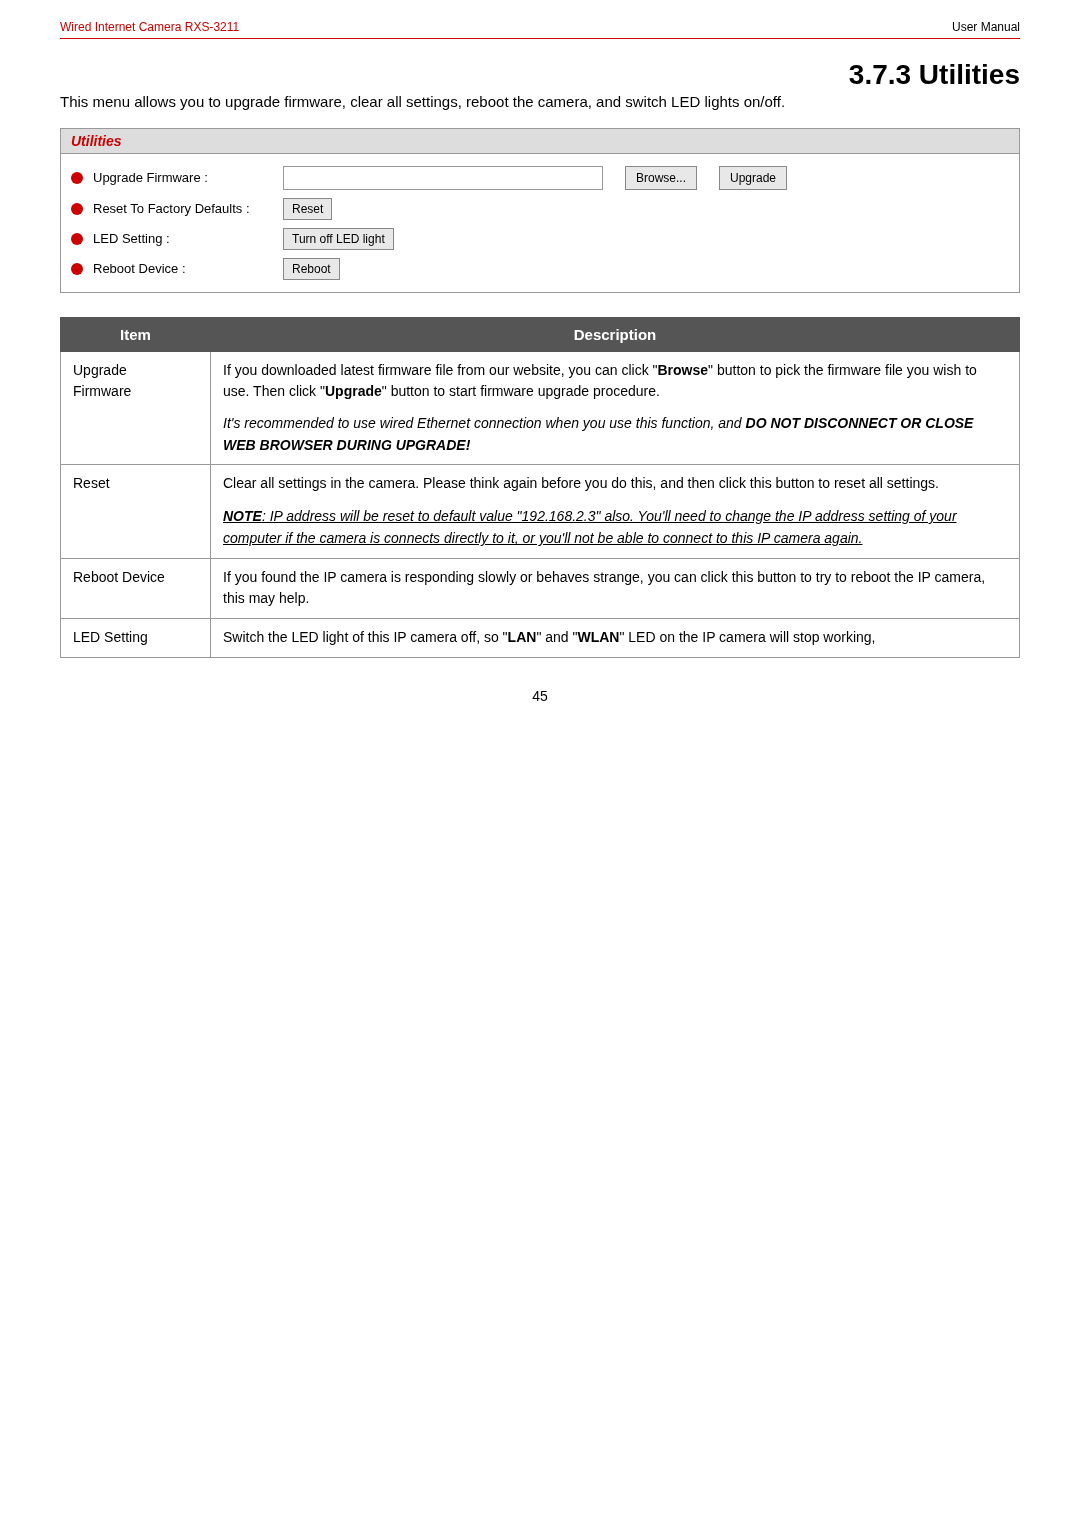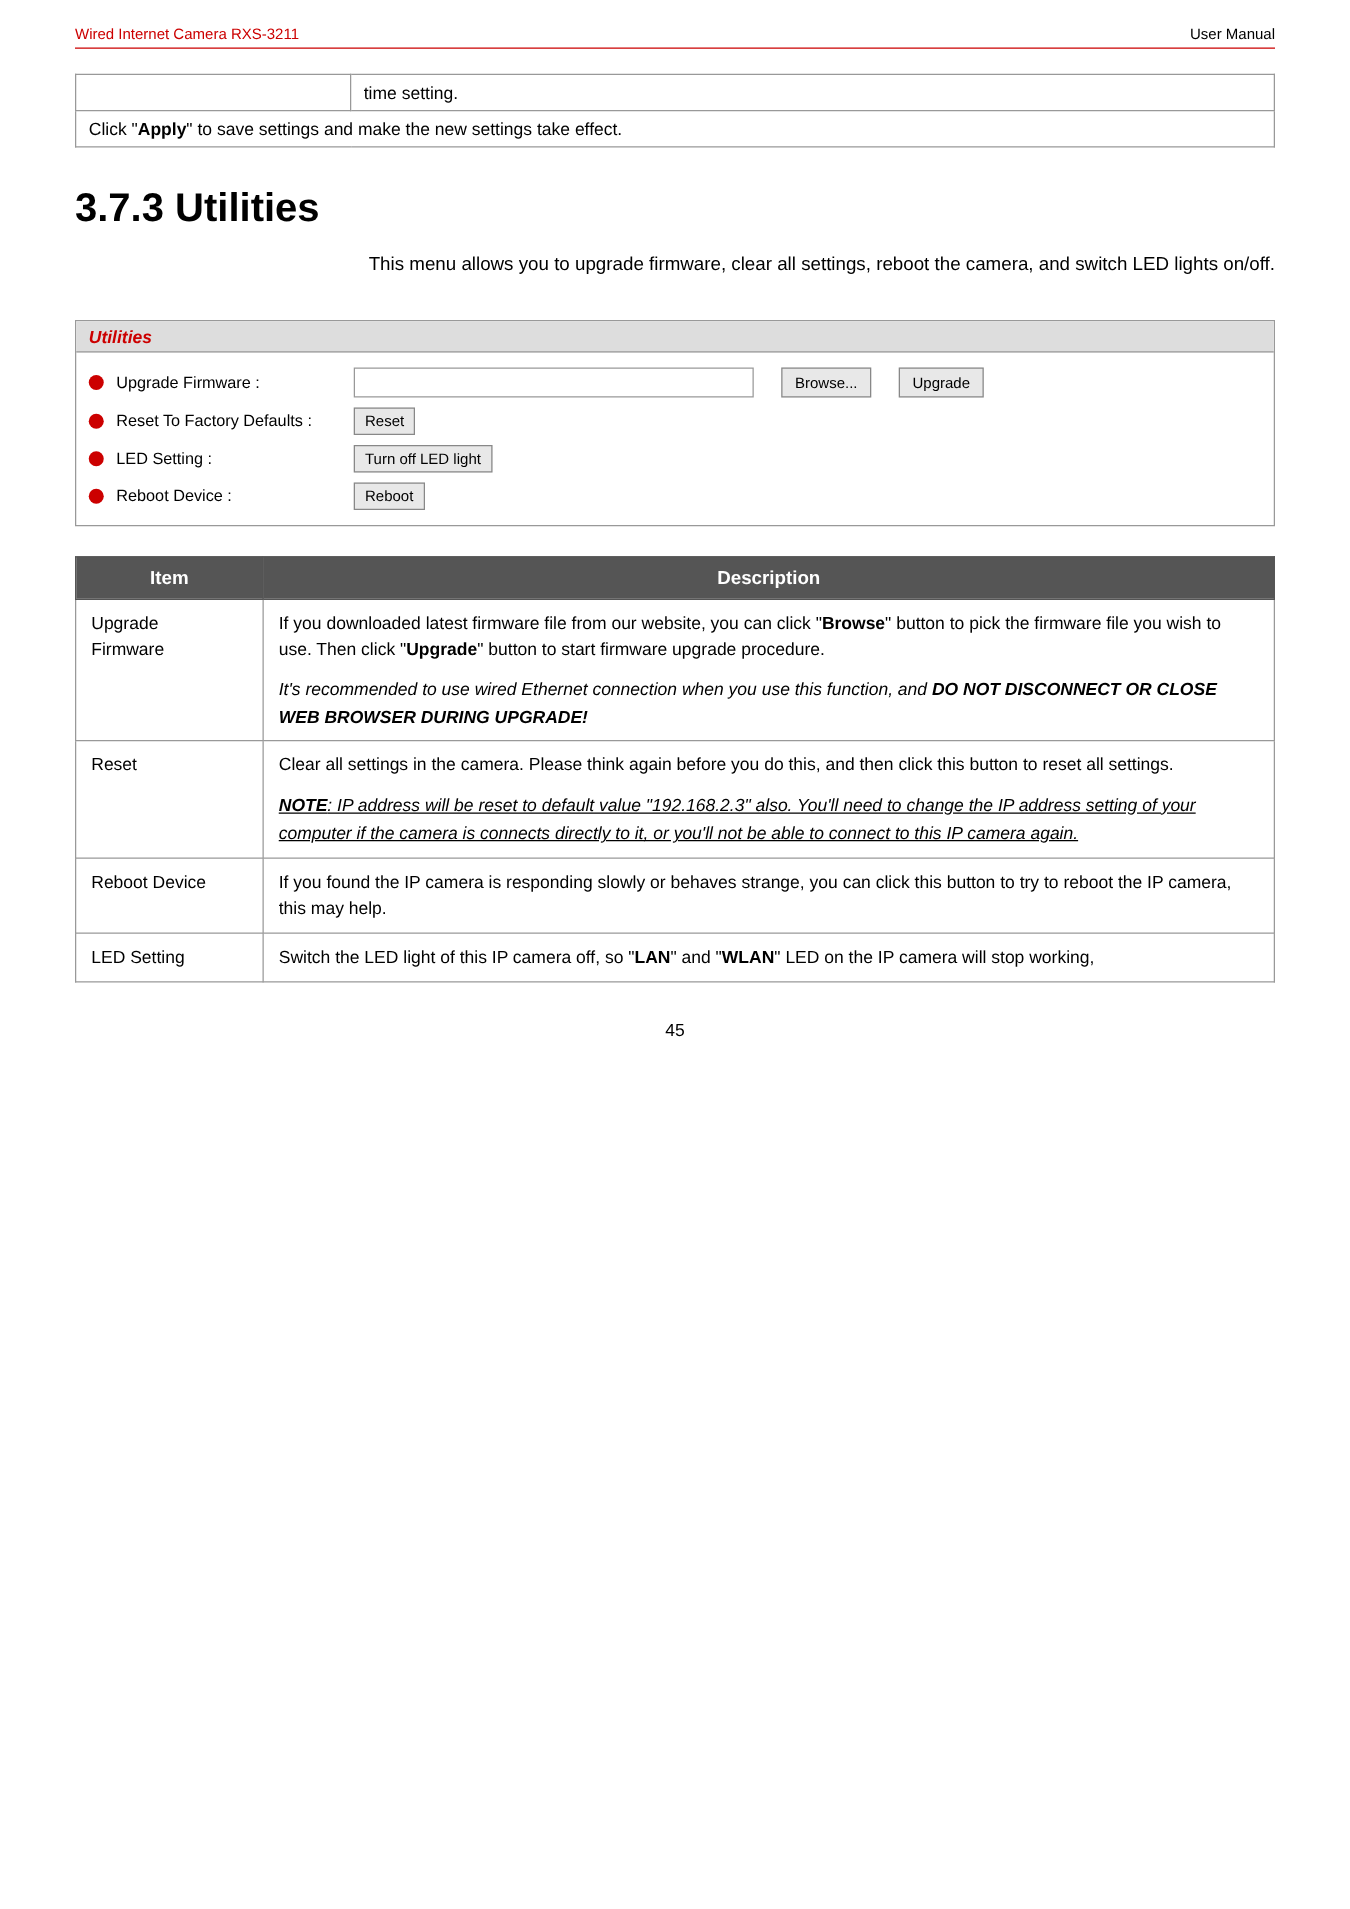--- a/index.html
+++ b/index.html
@@ -50,31 +50,30 @@
       padding: 6px 10px;
       vertical-align: top;
       font-size: 14px;
     }
     .top-table .label-cell {
       width: 220px;
     }
 
     
     .section-title {
-      font-size: 32px;
+      font-size: 28px;
       font-weight: bold;
-      margin-bottom: 16px;
+      text-align: right;
     }
 
     
     .section-desc {
       font-size: 15px;
       line-height: 1.5;
-      margin-bottom: 32px;
-      text-align: right;
+      margin-bottom: 14px;
     }
 
     
     .utilities-widget {
       border: 1px solid #999;
       margin-bottom: 24px;
       width: 100%;
     }
     .utilities-widget-header {
       background: #ddd;
@@ -187,33 +186,20 @@
 </head>
 <body>
 
 <div class="page-wrapper">
 
   <div class="header-bar">
     <span class="header-left">Wired Internet Camera RXS-3211</span>
     <span class="header-right">User Manual</span>
   </div>
 
-  <table class="top-table">
-    <tbody>
-        <tr>
-      <td class="label-cell"></td>
-      <td>time setting.</td>
-    </tr>
-    <tr>
-      <td colspan="2">
-        Click "<strong>Apply</strong>" to save settings and make the new settings take effect.
-      </td>
-    </tr>
-  </tbody>
-    </table>
 
   <h2 class="section-title">3.7.3 Utilities</h2>
 
   <p class="section-desc">This menu allows you to upgrade firmware, clear all settings, reboot the camera, and switch LED lights on/off.</p>
 
   <div class="utilities-widget">
     <div class="utilities-widget-header">Utilities</div>
     <div class="utilities-widget-body">
 
       <div class="widget-row">

